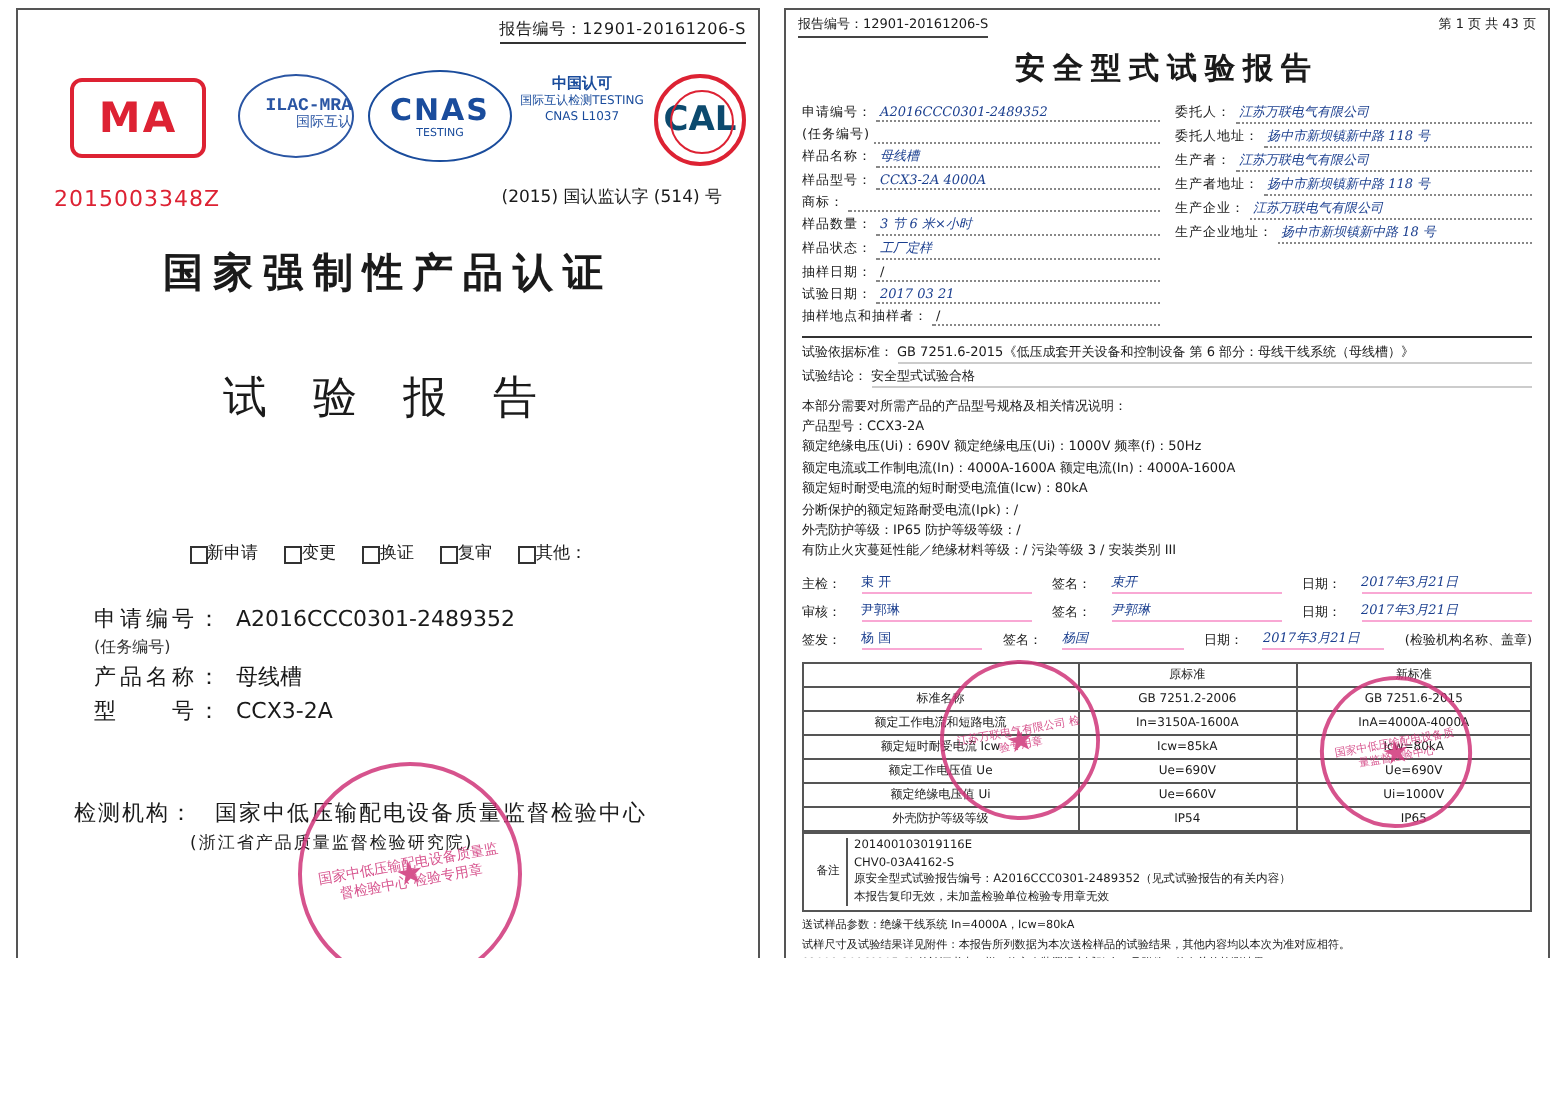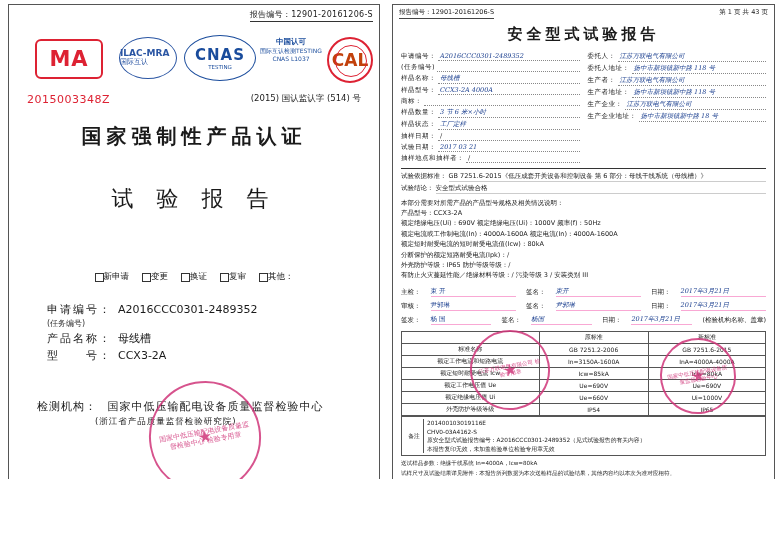--- a/index.html
+++ b/index.html
@@ -10,29 +10,29 @@
   .left{position:absolute;left:8px;top:4px;width:372px;height:548px;border:1px solid #555;box-sizing:border-box;background:#fff;}
   .l-topline{position:absolute;right:6px;top:4px;font-size:8px;letter-spacing:.3px;border-bottom:1px solid #333;padding-bottom:1px;}
   .logos{position:absolute;left:0;top:26px;width:100%;height:62px;}
   .logo{position:absolute;}
 
   .ma{left:26px;top:8px;width:64px;height:36px;border:2px solid #d23;border-radius:6px;color:#d23;
       font-weight:bold;font-size:21px;display:flex;align-items:center;justify-content:center;letter-spacing:1px;}
   .ma-no{position:absolute;left:18px;top:62px;font-size:11px;color:#d23;letter-spacing:.5px;}
 
   .ilac{left:110px;top:6px;width:56px;height:40px;border-radius:50%;border:1px solid #2a55a3;
-      display:flex;flex-direction:column;align-items:flex-start;justify-content:center;color:#2a55a3;font-size:7px;line-height:1.1;}
+      display:flex;flex-direction:column;align-items:flex-end;justify-content:center;color:#2a55a3;font-size:7px;line-height:1.1;font-family:Liberation Mono, monospace;}
   .ilac .b1{font-size:9px;font-weight:bold;}
   .cnas{left:175px;top:4px;width:70px;height:44px;border:1px solid #1a4c9c;border-radius:50%;
       display:flex;flex-direction:column;align-items:center;justify-content:center;color:#1a4c9c;}
   .cnas .b1{font-size:15px;font-weight:bold;letter-spacing:1px;}
   .cnas .b2{font-size:5.5px;}
   .cnas-txt{position:absolute;left:250px;top:6px;width:64px;font-size:6px;line-height:1.35;color:#1a4c9c;text-align:center;}
   .cnas-txt .hd{font-size:7.5px;font-weight:bold;display:block;}
-  .cal{left:318px;top:6px;width:42px;height:42px;border-radius:50%;border:2px solid #d23;color:#c2410c;
+  .cal{left:318px;top:6px;width:42px;height:42px;border-radius:50%;border:2px solid #d23;color:#0c4a6e;
       display:flex;align-items:center;justify-content:center;font-size:17px;font-weight:bold;}
   .cal:after{content:"";position:absolute;left:6px;top:6px;width:30px;height:30px;border:1px solid #d23;border-radius:50%;}
   .cert-no{position:absolute;right:18px;top:88px;font-size:8.5px;}
 
   .l-title{position:absolute;left:0;top:118px;width:100%;text-align:center;font-size:20px;font-weight:bold;letter-spacing:5px;}
   .l-title2{position:absolute;left:0;top:168px;width:100%;text-align:center;font-size:22px;letter-spacing:8px;margin-top:11px;}
 
   .checkrow{position:absolute;left:0;top:266px;width:100%;display:flex;justify-content:center;gap:13px;font-size:8.5px;}
   .chk{display:flex;align-items:center;gap:0;}
   .box{display:inline-block;width:7px;height:7px;border:1px solid #333;}

